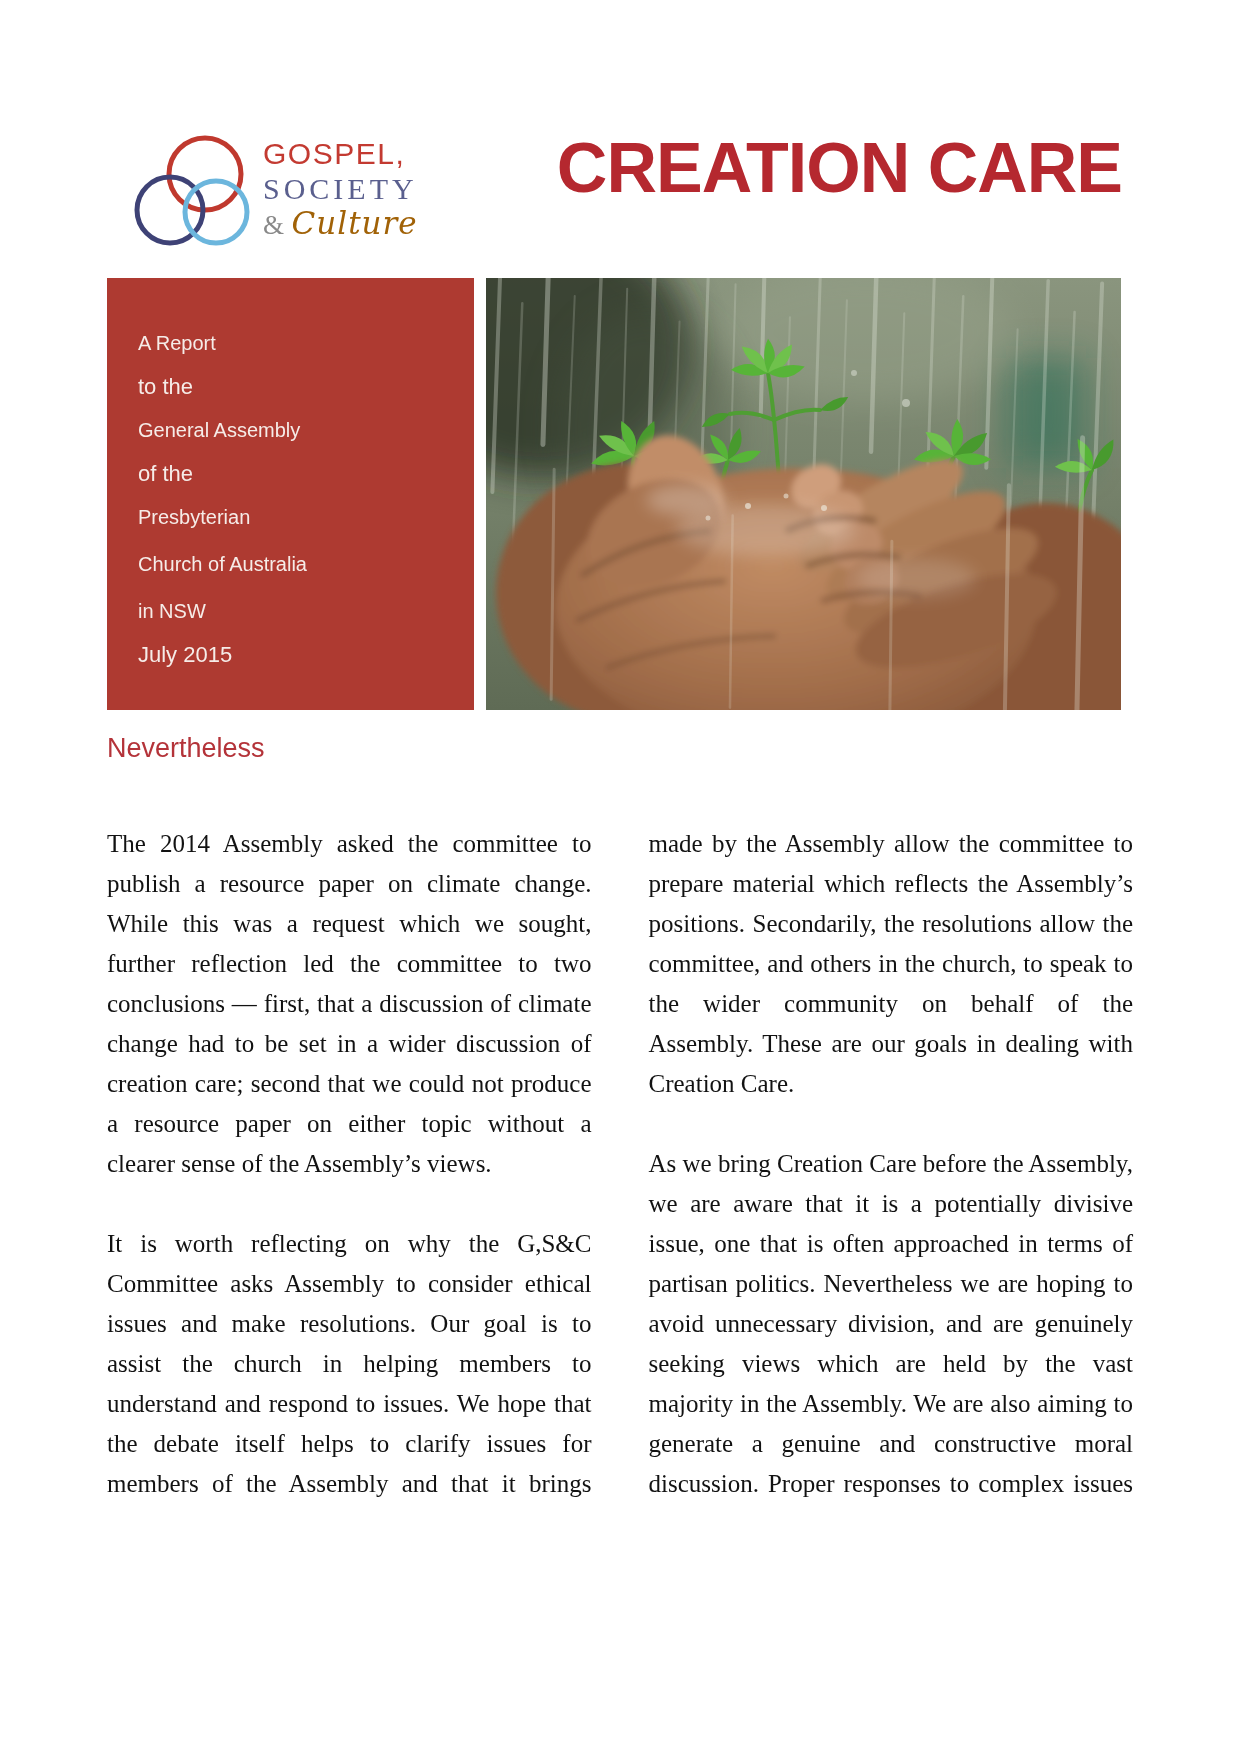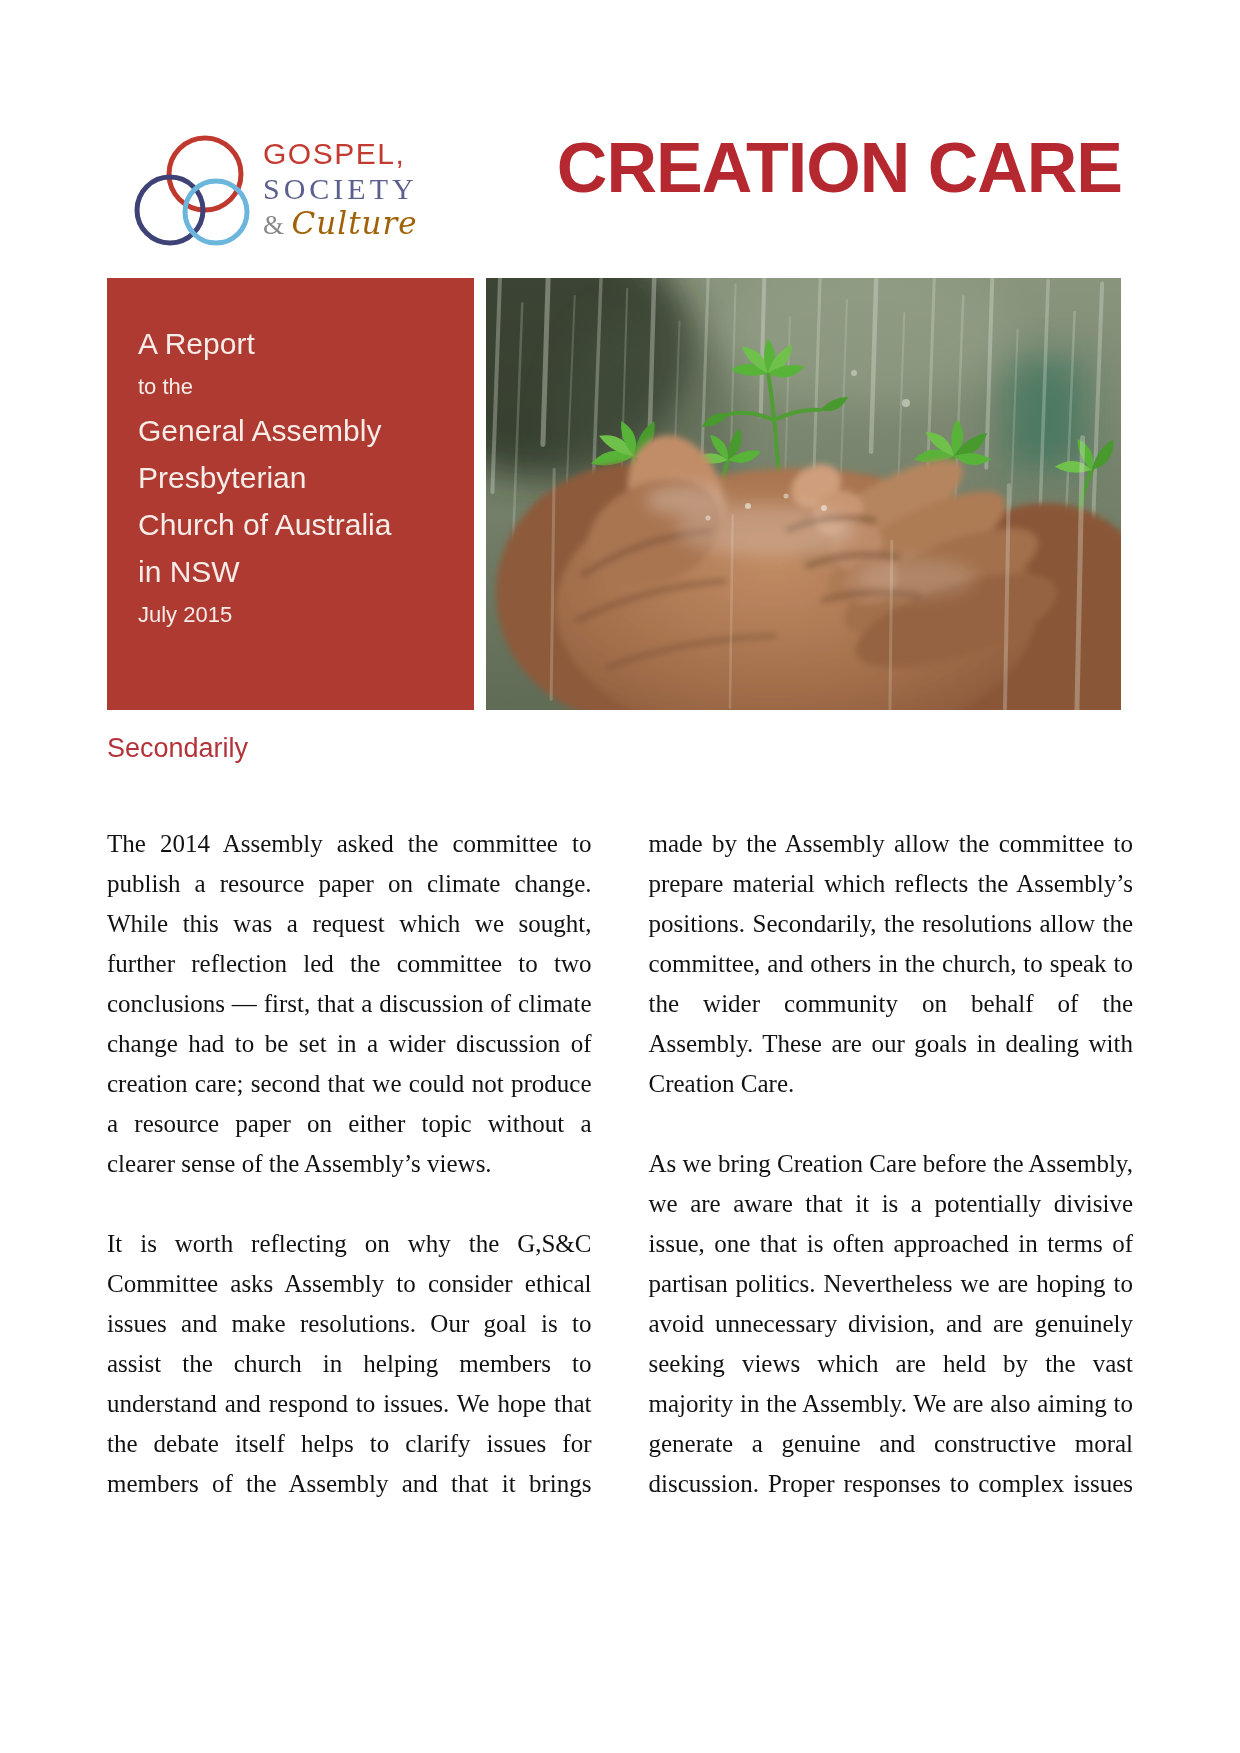--- a/index.html
+++ b/index.html
@@ -23,21 +23,21 @@
     font-size:70px;font-weight:bold;letter-spacing:-1px;
     color:#b5282f;white-space:nowrap;
   }
 
   
   .report-box{
     position:absolute;left:107px;top:278px;width:367px;height:432px;
     background:#ae3a31;color:#f6ece8;box-sizing:border-box;
     padding:42px 20px 0 31px;
   }
-  .rb-large{font-size:30px;line-height:47px;}
+  .rb-large{font-size:20px;line-height:47px;}
   .rb-small{font-size:22px;line-height:40px;}
 
   .cover-photo{position:absolute;left:486px;top:278px;width:635px;height:432px;}
 
   
   .section-heading{
     position:absolute;left:107px;top:733px;
     font-size:27px;color:#b43339;
   }
 
@@ -75,20 +75,21 @@
     <div class="logo-w2">SOCIETY</div>
     <div class="logo-w3"><span class="logo-amp">&amp;</span> <span class="logo-culture">Culture</span></div>
   </div>
 
   <div class="main-title">CREATION CARE</div>
 
   <div class="report-box">
     <div class="rb-large">A Report</div>
     <div class="rb-small">to the</div>
     <div class="rb-large">General Assembly</div>
+    <div class="rb-small">of the</div>
     <div class="rb-large">Presbyterian</div>
     <div class="rb-large">Church of Australia</div>
     <div class="rb-large">in NSW</div>
     <div class="rb-small">July 2015</div>
   </div>
 
   <svg class="cover-photo" viewBox="0 0 635 432" aria-hidden="true">
     <defs>
       <linearGradient id="bgG" x1="0" y1="0" x2="0" y2="1">
         <stop offset="0" stop-color="#8a957e"></stop>
@@ -215,21 +216,21 @@
     </g>
     <g stroke="#eef2e8" stroke-linecap="round" transform="rotate(2 320 0)">
       <line x1="75" y1="200" x2="80" y2="430" stroke-width="3" opacity="0.22"></line>
       <line x1="255" y1="240" x2="259" y2="432" stroke-width="2.5" opacity="0.18"></line>
       <line x1="415" y1="260" x2="419" y2="432" stroke-width="3" opacity="0.20"></line>
       <line x1="530" y1="200" x2="534" y2="432" stroke-width="4" opacity="0.26"></line>
       <line x1="602" y1="150" x2="606" y2="432" stroke-width="5" opacity="0.30"></line>
     </g>
   </svg>
 
-  <div class="section-heading">Secondarily</div>
+  <div class="section-heading">Nevertheless</div>
 
   <div class="body-columns">
     <div class="body-col">
       <p>The 2014 Assembly asked the committee to publish a resource paper on climate change. While this was a request which we sought, further reflection led the committee to two conclusions — first, that a discussion of climate change had to be set in a wider discussion of creation care; second that we could not produce a resource paper on either topic without a clearer sense of the Assembly’s views.</p>
       <p>It is worth reflecting on why the G,S&amp;C Committee asks Assembly to consider ethical issues and make resolutions. Our goal is to assist the church in helping members to understand and respond to issues. We hope that the debate itself helps to clarify issues for members of the Assembly and that it brings important questions to their attention. The resolutions</p>
     </div>
     <div class="body-col">
       <p>made by the Assembly allow the committee to prepare material which reflects the Assembly’s positions. Secondarily, the resolutions allow the committee, and others in the church, to speak to the wider community on behalf of the Assembly. These are our goals in dealing with Creation Care.</p>
       <p>As we bring Creation Care before the Assembly, we are aware that it is a potentially divisive issue, one that is often approached in terms of partisan politics. Nevertheless we are hoping to avoid unnecessary division, and are genuinely seeking views which are held by the vast majority in the Assembly. We are also aiming to generate a genuine and constructive moral discussion. Proper responses to complex issues are rarely</p>
     </div>

